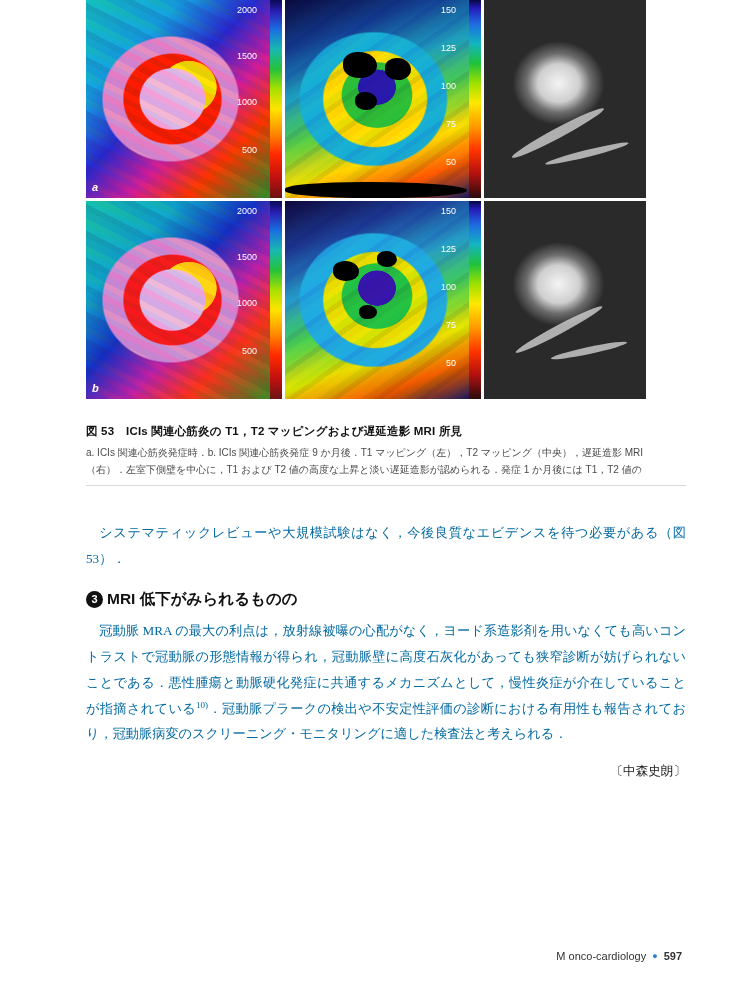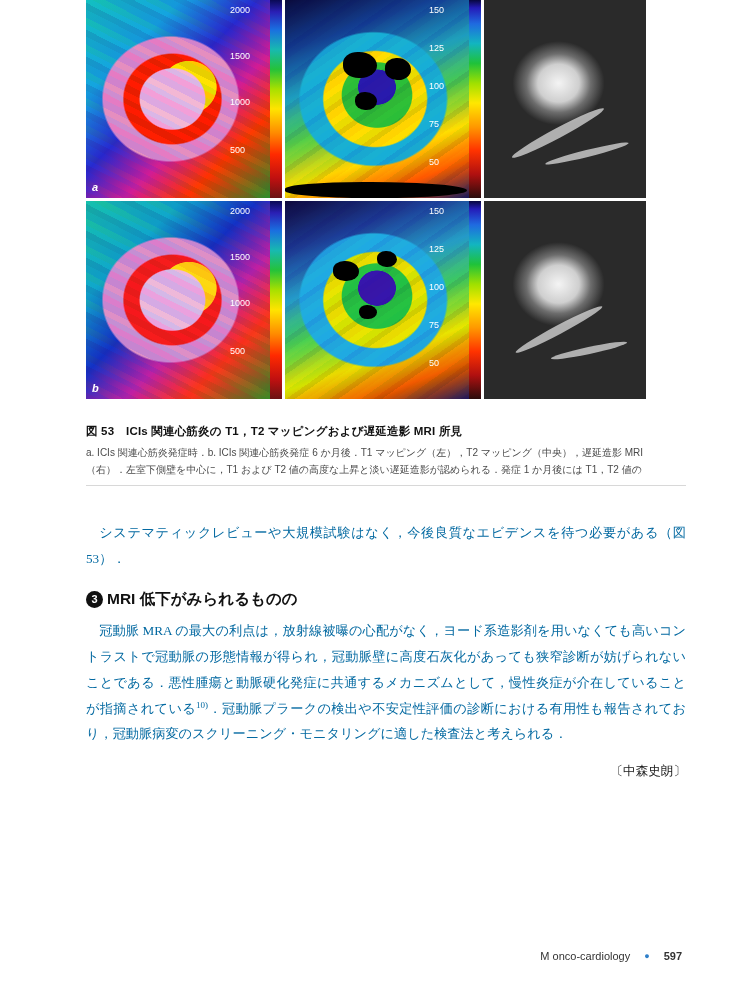--- a/index.html
+++ b/index.html
@@ -77,21 +77,22 @@
     right: 14px;
     top: 0;
     bottom: 0;
     width: 34px;
     color: #ffffff;
     font-size: 9px;
     font-family: "Liberation Sans", sans-serif;
   }
   .cb-ticks span {
     position: absolute;
-    right: 4px;
+    right: 11px;
+    text-align: right;
     width: 100%;
     line-height: 9px;
   }
   .panel-label {
     position: absolute;
     left: 6px;
     bottom: 5px;
     color: #ffffff;
     font-size: 11px;
     font-weight: bold;
@@ -241,21 +242,21 @@
 
   
   .footer {
     position: absolute;
     right: 72px;
     bottom: 38px;
     font-size: 11px;
     color: #333;
     display: flex;
     align-items: center;
-    gap: 14px;
+    gap: 6px;
     font-family: "Liberation Sans", sans-serif;
   }
   .footer .dot {
     color: #2f7fc9;
     font-size: 9px;
   }
   .footer .pageno {
     font-weight: bold;
   }
 </style>
@@ -350,21 +351,21 @@
           <div class="vessel" style="left:66px; top:146px; width:78px; height:7px; transform:rotate(-12deg);"></div>
         </div>
       </div>
 
     </div>
   </div>
 
   <div class="caption">
     <div class="caption-title">図 53　ICIs 関連心筋炎の T1，T2 マッピングおよび遅延造影 MRI 所見</div>
     <div class="caption-body">
-      <div>a. ICIs 関連心筋炎発症時．b. ICIs 関連心筋炎発症 6 か月後．T1 マッピング（左），T2 マッピング（中央），遅延造影 MRI</div>
+      <div>a. ICIs 関連心筋炎発症時．b. ICIs 関連心筋炎発症 9 か月後．T1 マッピング（左），T2 マッピング（中央），遅延造影 MRI</div>
       <div>（右）．左室下側壁を中心に，T1 および T2 値の高度な上昇と淡い遅延造影が認められる．発症 1 か月後には T1，T2 値の</div>
     </div>
     <div class="caption-rule"></div>
   </div>
 
   <div class="body">
 
     <div class="para">システマティックレビューや大規模試験はなく，今後良質なエビデンスを待つ必要がある（図 53）．</div>
 
     <div class="section-head">

